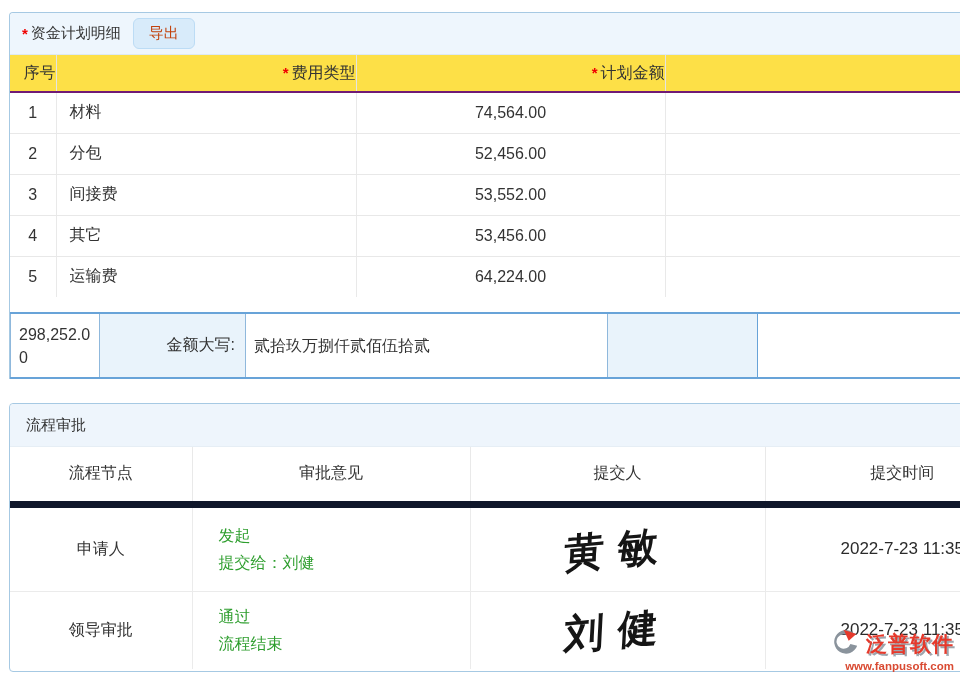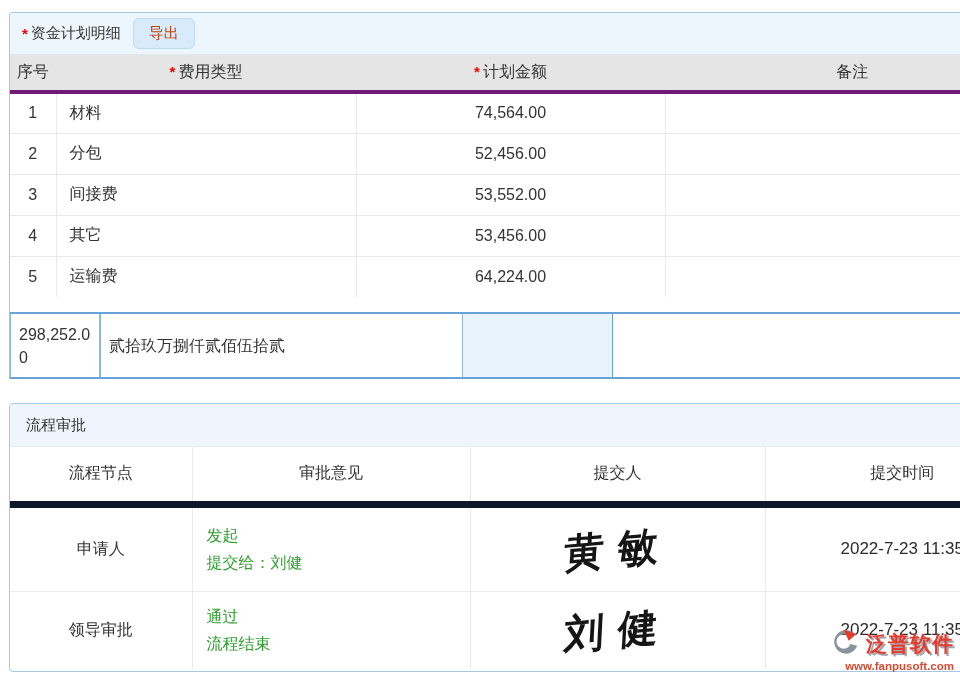--- a/index.html
+++ b/index.html
@@ -12,21 +12,21 @@
   .panel-titlebar { height:42px; display:flex; align-items:center; padding:0 12px;
                     background:#eef6fd; border-bottom:1px solid #ddeaf4; border-radius:4px 4px 0 0; }
   .req { color:#f00000; font-size:15px; margin-right:3px; font-weight:bold; }
   .panel-title { font-size:15px; color:#333; }
   .export-btn { margin-left:12px; background:#d8ebfa; border:1px solid #bcdcf5; color:#c2410c;
                 font-size:15px; padding:5px 15px; border-radius:6px; cursor:pointer;
                 font-family:inherit; }
 
   table { border-collapse:collapse; table-layout:fixed; width:100%; }
   #fund-table th { height:37px; font-weight:normal; font-size:16px; color:#333;
-                   border-bottom:4px solid #701a75; border-right:1px solid #e4e4e4; background:#e5e5e5; }
+                   border-bottom:2px solid #701a75; border-right:1px solid #e4e4e4; background:#fde047;text-align:right; }
   #fund-table th:last-child, #fund-table td:last-child { border-right:none; }
   #fund-table td { height:41px; font-size:16px; color:#333;
                    border-bottom:1px solid #e8e8e8; border-right:1px solid #e9e9e9; }
   #fund-table tbody tr:last-child td { border-bottom:none; }
   .c-seq { text-align:center; }
   .c-type { text-align:left; padding-left:13px; }
   .c-amt { text-align:center; }
 
   
   .summary { margin-top:15px; display:flex; align-items:stretch; height:67px;
@@ -42,21 +42,21 @@
   #approval-panel { top:403px; height:269px; border-radius:4px; }
   #approval-panel .panel-titlebar { height:43px; background:#eef5fc; padding-left:16px;
                                     border-bottom:1px solid #e6eef5; }
   #approval-table th { height:57px; font-weight:normal; font-size:16px; color:#333;
                        border-bottom:7px solid #0f172a; border-right:1px solid #e9e9e9; }
   #approval-table td { border-bottom:1px solid #ebebeb; border-right:1px solid #ebebeb; }
   #approval-table th:last-child, #approval-table td:last-child { border-right:none; }
   #approval-table tr.r1 td { height:87px; }
   #approval-table tr.r2 td { height:78px; border-bottom:none; }
   .c-node { text-align:center; font-size:16px; color:#333;margin-top:34px; }
-  .c-opinion { padding-left:14px; color:#2e9e2e; font-size:16px; line-height:27px; }
+  .c-opinion { padding-left:26px; color:#2e9e2e; font-size:16px; line-height:27px; }
   .c-sign { text-align:center; }
   .c-time { text-align:center; font-size:17px; color:#2b2b2b; }
   .signature { display:inline-block; font-family:"DejaVu Serif","Liberation Serif",serif;
                font-size:40px; font-weight:600; color:#151515; letter-spacing:14px;
                transform:rotate(-5deg) skewX(-8deg); white-space:nowrap; }
 
   
   .watermark { position:absolute; right:6px; bottom:6px; text-align:right; z-index:5; }
   .wm-row { display:flex; align-items:center; justify-content:flex-end; gap:8px; }
   .wm-brand { color:#e6392b; font-size:21px; font-weight:bold; letter-spacing:1px;
@@ -117,20 +117,21 @@
         <td class="c-seq">5</td>
         <td class="c-type">运输费</td>
         <td class="c-amt">64,224.00</td>
         <td></td>
       </tr>
     </tbody>
   </table>
 
   <div class="summary">
     <div class="sum-cell sum-value s2">298,252.00</div>
+    <div class="sum-cell sum-label s3">金额大写:</div>
     <div class="sum-cell sum-value s4">贰拾玖万捌仟贰佰伍拾贰</div>
     <div class="sum-cell s5"></div>
     <div class="sum-cell s6"></div>
   </div>
 </div>
 
 <div class="panel" id="approval-panel">
   <div class="panel-titlebar">
     <span class="panel-title">流程审批</span>
   </div>

